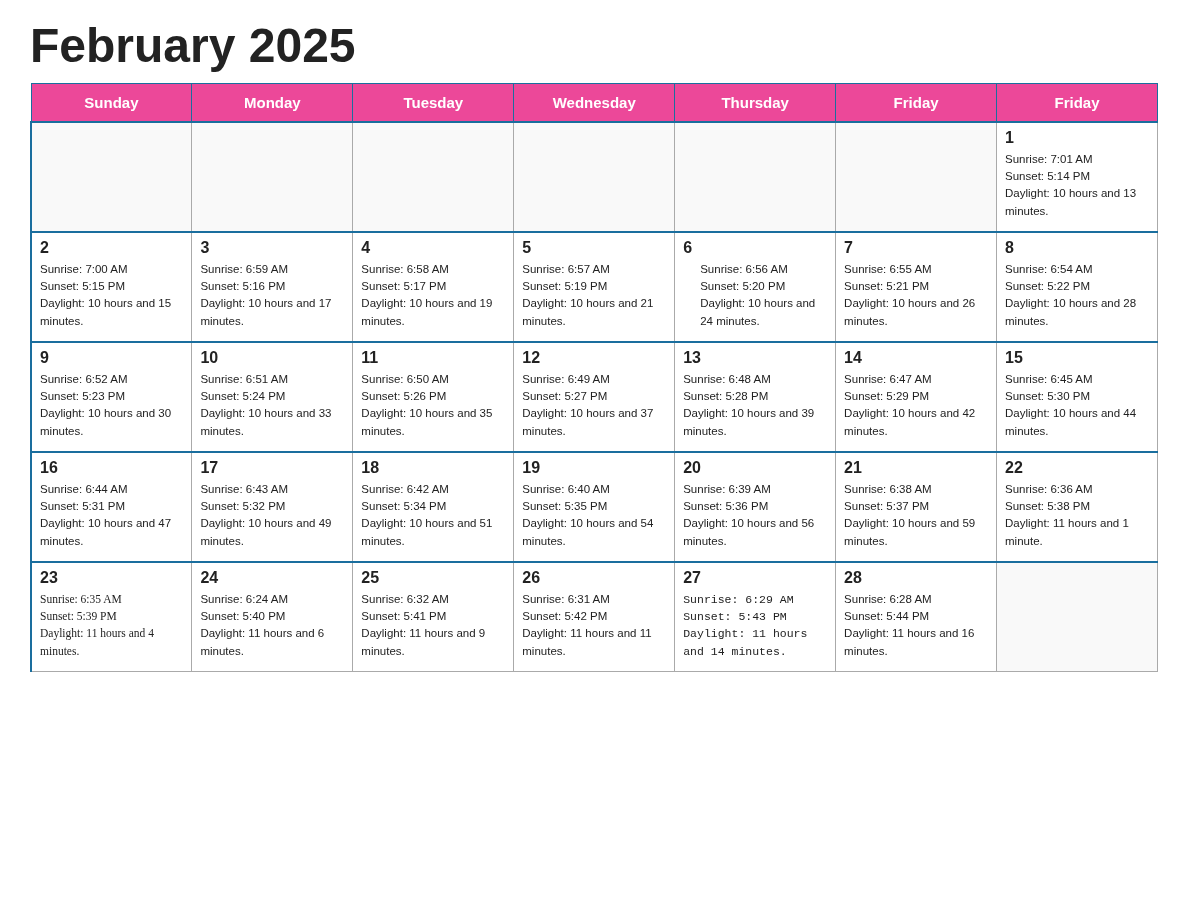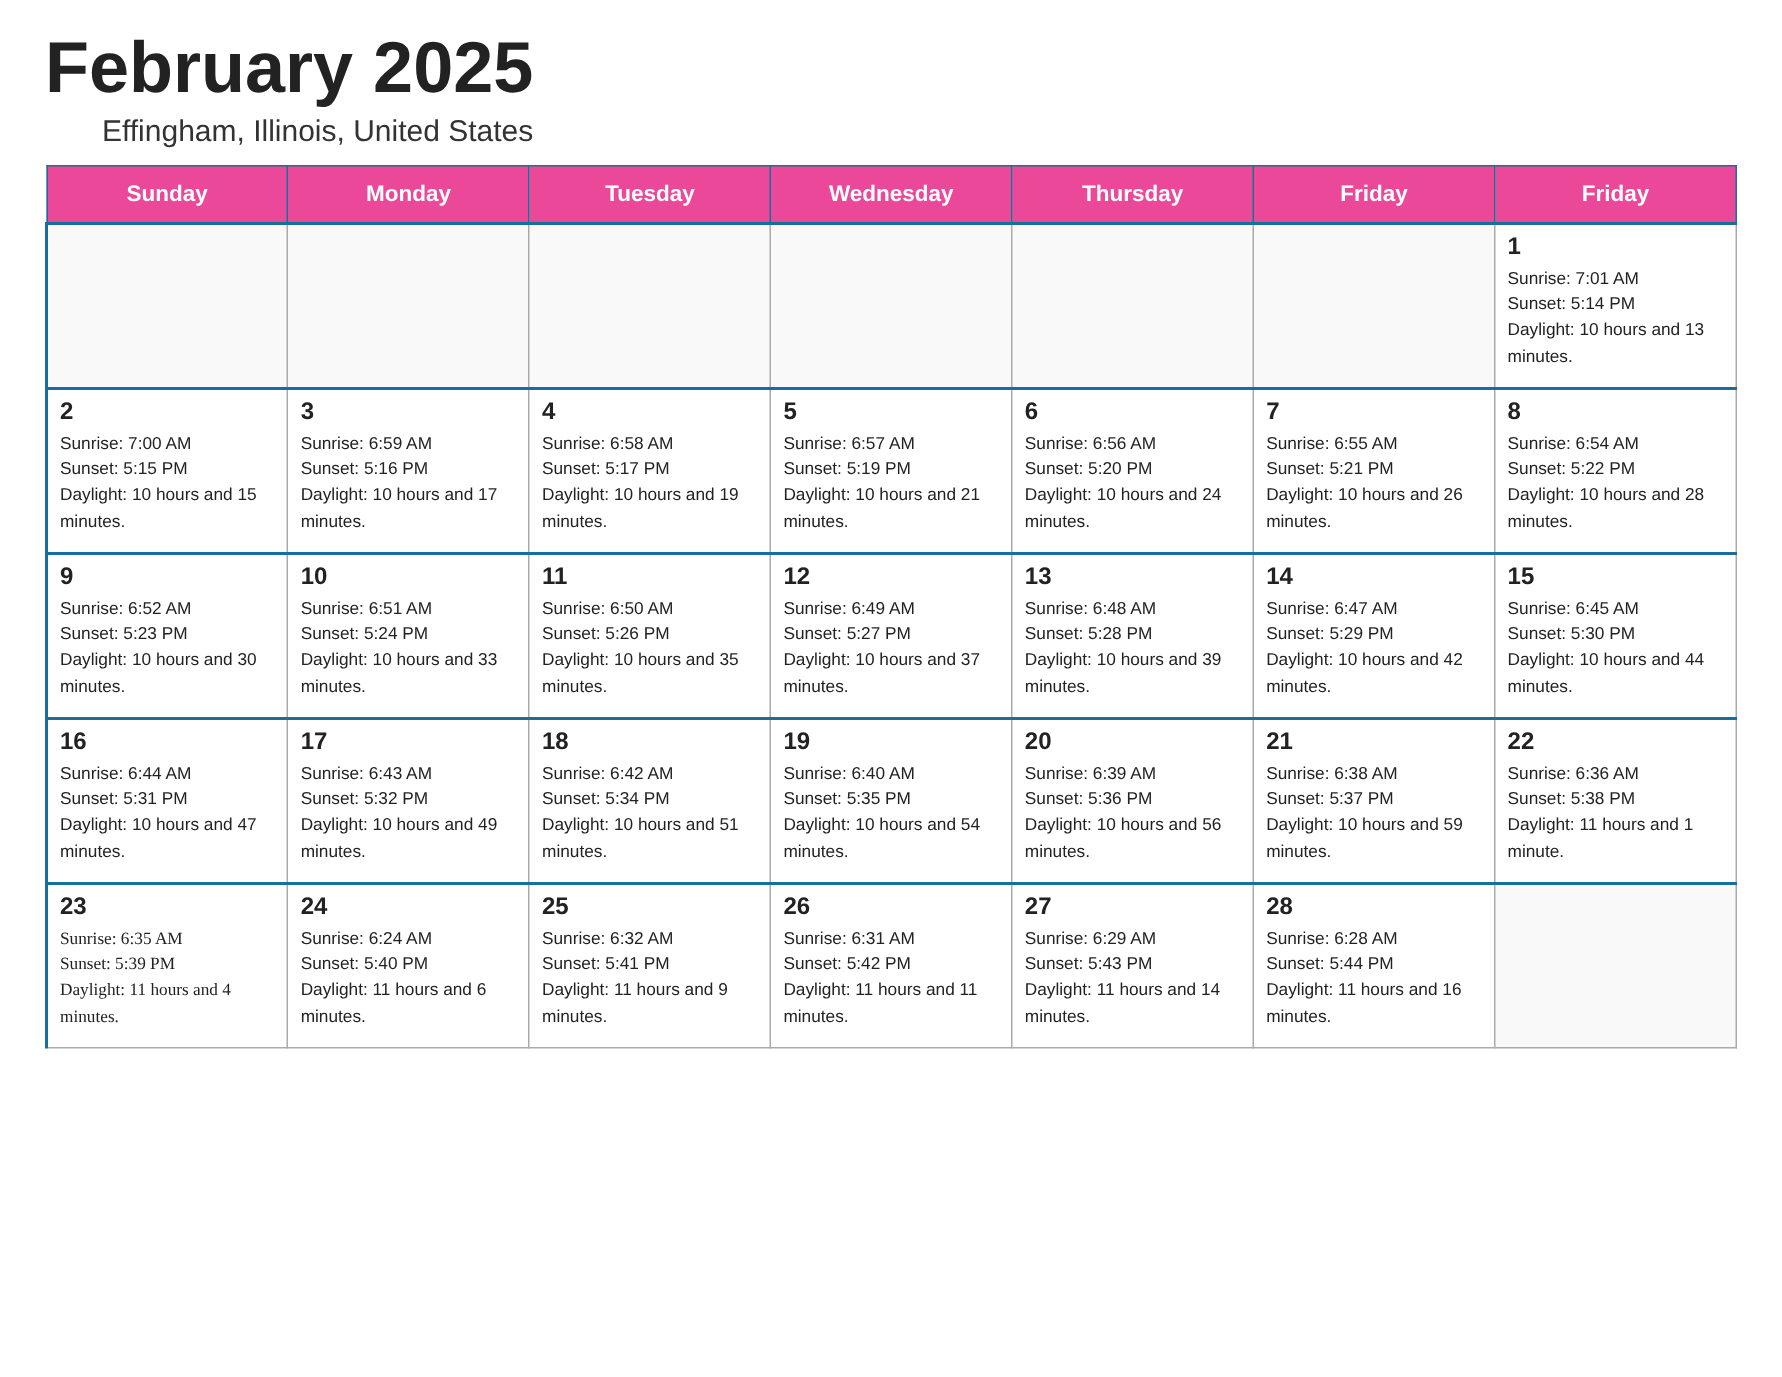--- a/index.html
+++ b/index.html
@@ -91,21 +91,20 @@
     .calendar tbody tr {
       border-top: 2px solid #1a6e9e;
     }
   </style>
 </head>
 <body>
 
 <div class="header">
   <div class="title-block">
     <div class="month-title">February 2025</div>
-    <div class="location">Effingham, Illinois, United States</div>
   </div>
 </div>
 
 <table class="calendar">
   <thead>
     <tr>
     <th>Sunday</th>
         <th>Monday</th>
         <th>Tuesday</th>
         <th>Wednesday</th>
@@ -149,21 +148,21 @@
 Daylight: 10 hours and 19 minutes.</div>
         </td>
         <td>
           <span class="day-number">5</span>
           <div class="day-info" style="white-space: pre-line;">Sunrise: 6:57 AM
 Sunset: 5:19 PM
 Daylight: 10 hours and 21 minutes.</div>
         </td>
         <td>
           <span class="day-number">6</span>
-          <div class="day-info" style="white-space: pre-line;">Sunrise: 6:56 AM
+          <div class="day-info" style="white-space: pre-line; margin-left: 17px;">Sunrise: 6:56 AM
 Sunset: 5:20 PM
 Daylight: 10 hours and 24 minutes.</div>
         </td>
         <td>
           <span class="day-number">7</span>
           <div class="day-info" style="white-space: pre-line;">Sunrise: 6:55 AM
 Sunset: 5:21 PM
 Daylight: 10 hours and 26 minutes.</div>
         </td>
         <td>
@@ -281,21 +280,21 @@
 Daylight: 11 hours and 9 minutes.</div>
         </td>
         <td>
           <span class="day-number">26</span>
           <div class="day-info" style="white-space: pre-line;">Sunrise: 6:31 AM
 Sunset: 5:42 PM
 Daylight: 11 hours and 11 minutes.</div>
         </td>
         <td>
           <span class="day-number">27</span>
-          <div class="day-info" style="white-space: pre-line;">Sunrise: 6:29 AM
+          <div class="day-info" style="white-space: pre-line; font-family: Liberation Mono, monospace;">Sunrise: 6:29 AM
 Sunset: 5:43 PM
 Daylight: 11 hours and 14 minutes.</div>
         </td>
         <td>
           <span class="day-number">28</span>
           <div class="day-info" style="white-space: pre-line;">Sunrise: 6:28 AM
 Sunset: 5:44 PM
 Daylight: 11 hours and 16 minutes.</div>
         </td>
         <td class="empty-cell"></td>

